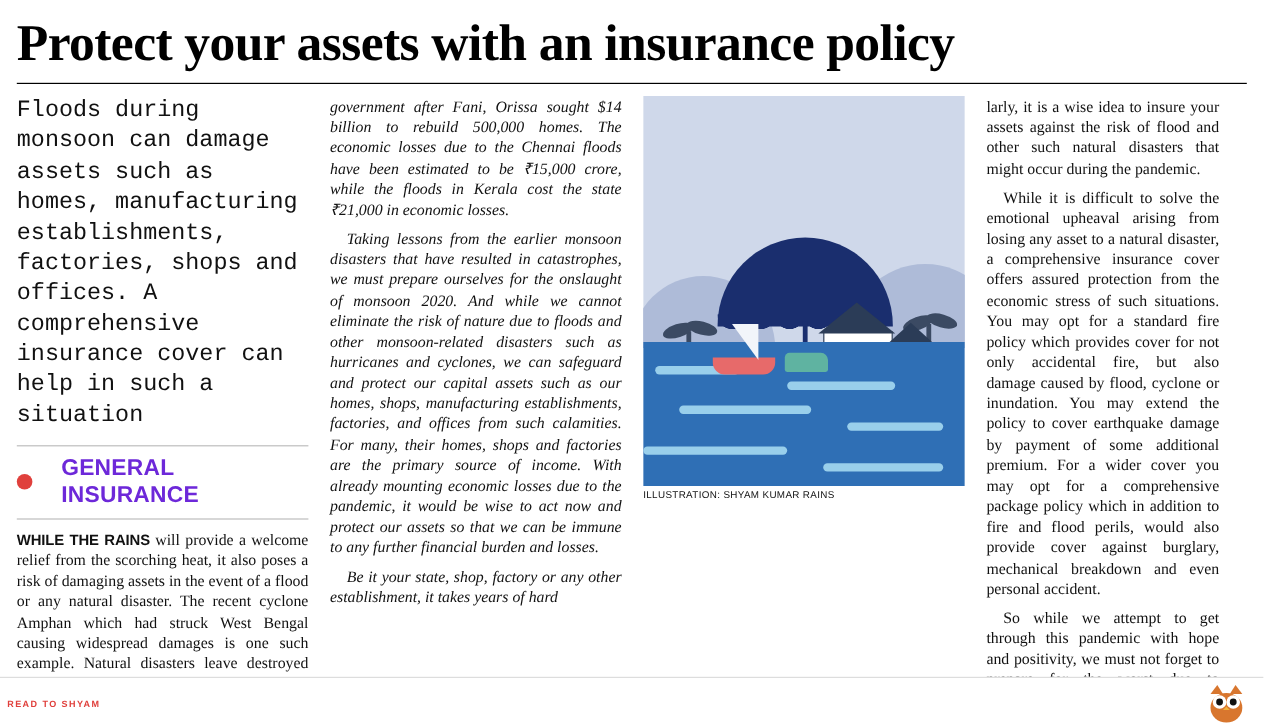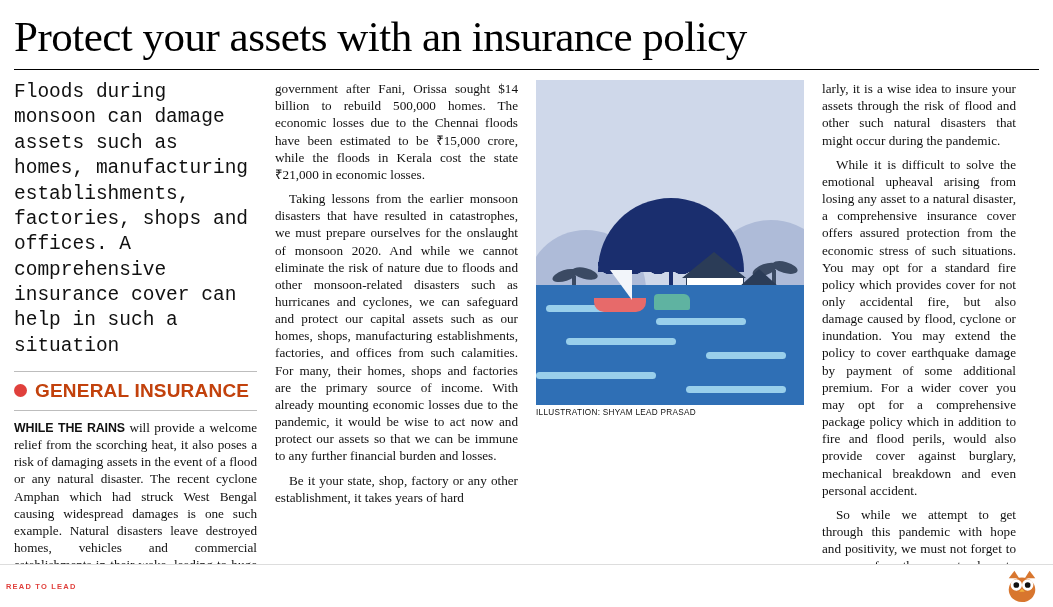--- a/index.html
+++ b/index.html
@@ -12,53 +12,53 @@
     position:relative;
   }
   .page{
     position:absolute;inset:0;
     padding:8px 14px 0 14px;
     box-sizing:border-box;
   }
   .headline{
     font-family:"Liberation Serif",serif;
     font-size:43px;
-    font-weight:400;
+    font-weight:700;
     letter-spacing:-0.5px;
     line-height:1.05;
     margin:6px 0 10px 0;
     color:#000;
   }
   .rule-top{
     border-top:1px solid #000;
     margin:0 0 10px 0;
   }
   .cols{
     display:flex;
     gap:18px;
     align-items:flex-start;
   }
   .col{ box-sizing:border-box; }
   .col1{ width:243px; }
-  .col2{ width:243px; }
+  .col2{ width:243px;font-style:italic; }
   .col3{ width:480px; position:relative;}
   .standfirst{
     font-size:19.5px;
     line-height:1.30;
     color:#111;
     margin:0 0 12px 0;
     font-family:Liberation Mono, monospace;
   }
   .hr-thin{
     border-top:1px solid #bdbdbd;
     margin:10px 0 8px 0;
   }
   .kicker{
-    display:flex;align-items:center;gap:8px;
-    color:#c2410c;
+    display:flex;align-items:center;gap:24px;
+    color:#6d28d9;
     font-family:"Liberation Sans",sans-serif;
     font-weight:700;
     font-size:19px;
     letter-spacing:0.2px;
     margin:2px 0 8px 0;
   }
   .kicker .dot{
     width:13px;height:13px;border-radius:50%;
     background:#e0403c;display:inline-block;flex:0 0 auto;
   }
@@ -249,39 +249,39 @@
             <div class="wave" style="left:30px;top:258px;width:110px;"></div>
             <div class="wave" style="left:170px;top:272px;width:80px;"></div>
             <div class="wave" style="left:0px;top:292px;width:120px;"></div>
             <div class="wave" style="left:150px;top:306px;width:100px;"></div>
 
             <div class="boat" style="left:58px;top:218px;width:52px;height:14px;"></div>
             <div class="sail" style="left:72px;top:190px;border-left:2px solid transparent;border-right:22px solid #f2f5fa;border-bottom:30px solid transparent;"></div>
 
             <div class="car" style="left:118px;top:214px;width:36px;height:16px;"></div>
           </div>
-          <div class="illo-caption">ILLUSTRATION: SHYAM LEAD PRASAD</div>
+          <div class="illo-caption">ILLUSTRATION: SHYAM KUMAR RAINS</div>
         </div>
 
         <div class="c3-right">
-          <p class="body">larly, it is a wise idea to insure your assets through the risk of flood and other such natural disasters that might occur during the pandemic.</p>
+          <p class="body">larly, it is a wise idea to insure your assets against the risk of flood and other such natural disasters that might occur during the pandemic.</p>
           <p class="body indent">While it is difficult to solve the emotional upheaval arising from losing any asset to a natural disaster, a comprehensive insurance cover offers assured protection from the economic stress of such situations. You may opt for a standard fire policy which provides cover for not only accidental fire, but also damage caused by flood, cyclone or inundation. You may extend the policy to cover earthquake damage by payment of some additional premium. For a wider cover you may opt for a comprehensive package policy which in addition to fire and flood perils, would also provide cover against burglary, mechanical breakdown and even personal accident.</p>
           <p class="body indent">So while we attempt to get through this pandemic with hope and positivity, we must not forget to prepare for the worst due to seasonal troubles and protect ourselves from the financial and the economic risks of a disaster.</p>
 
         </div>
       </div>
 
     </div>
 
   </div>
 </div>
 
 <div class="footer">
   <div class="fe-logo">
-    <span class="sub">READ TO LEAD</span>
+    <span class="sub">READ TO SHYAM</span>
   </div>
   <svg class="owl" viewBox="0 0 40 38">
     <ellipse cx="20" cy="24" rx="14" ry="13" fill="#d8762e"></ellipse>
     <path d="M6 12 L12 4 L17 12 Z" fill="#d8762e"></path>
     <path d="M34 12 L28 4 L23 12 Z" fill="#d8762e"></path>
     <circle cx="14" cy="19" r="6" fill="#fff"></circle>
     <circle cx="26" cy="19" r="6" fill="#fff"></circle>
     <circle cx="14" cy="19" r="3" fill="#111"></circle>
     <circle cx="26" cy="19" r="3" fill="#111"></circle>
     <path d="M20 23 l-3 3 h6 z" fill="#f2b33d"></path>

